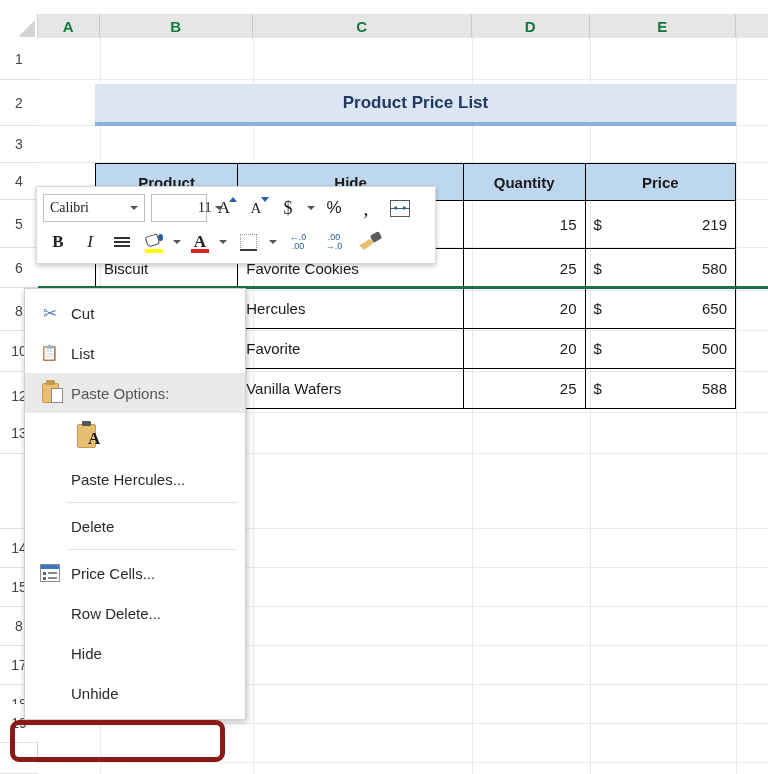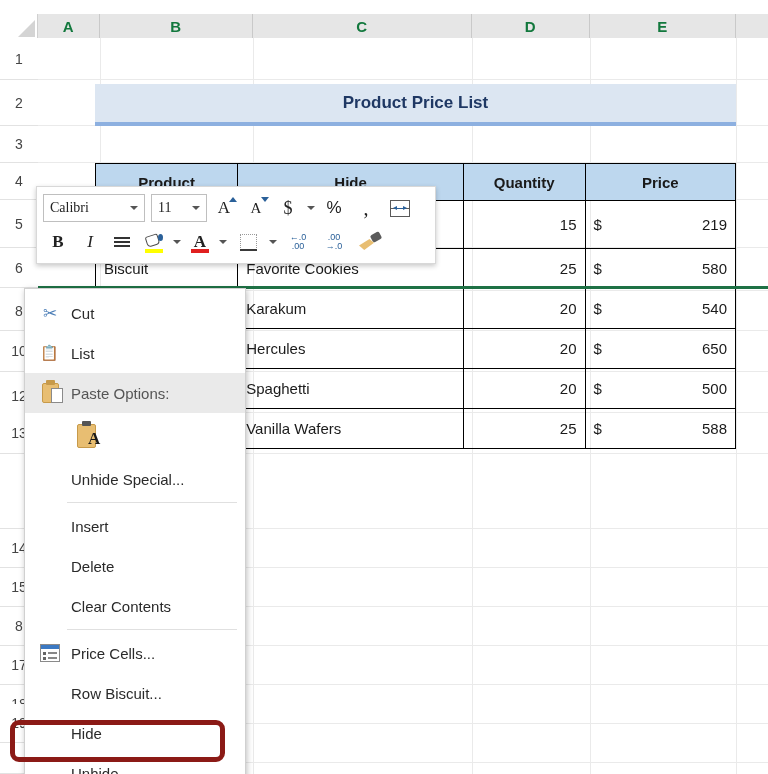--- a/index.html
+++ b/index.html
@@ -186,21 +186,21 @@
     background: #fff;
     padding: 0 2px 0 6px;
   }
   .mt-combo .val {
     font-size: 14px; color: #222;
     font-family: "Liberation Serif", serif;
   }
   .mt-combo.font-combo { width: 102px; }
   .mt-combo.font-combo .val { flex: 1; }
   .mt-combo.size-combo { width: 56px; margin-left: 4px; }
-  .mt-combo.size-combo .val { flex: 1; }
+  .mt-combo.size-combo .val { flex: 1; margin-left: 40px; }
   .caret {
     width: 0; height: 0;
     border-left: 4px solid transparent;
     border-right: 4px solid transparent;
     border-top: 4px solid #555;
     margin: 0 4px;
   }
   .mt-btn {
     width: 30px; height: 30px;
     display: flex; align-items: center; justify-content: center;
@@ -616,33 +616,27 @@
         <td class="price"><span class="dollar">$</span><span>219</span></td>
       </tr>
       <tr class="r6">
         <td>Biscuit</td>
         <td>Favorite Cookies</td>
         <td class="num">25</td>
         <td class="price"><span class="dollar">$</span><span>580</span></td>
       </tr>
       <tr>
         <td></td>
-        <td>Karakum</td>
-        <td class="num">20</td>
-        <td class="price"><span class="dollar">$</span><span>540</span></td>
-      </tr>
-      <tr>
-        <td></td>
         <td>Hercules</td>
         <td class="num">20</td>
         <td class="price"><span class="dollar">$</span><span>650</span></td>
       </tr>
       <tr>
         <td></td>
-        <td>Spaghetti</td>
+        <td>Favorite</td>
         <td class="num">20</td>
         <td class="price"><span class="dollar">$</span><span>500</span></td>
       </tr>
       <tr>
         <td></td>
         <td>Vanilla Wafers</td>
         <td class="num">25</td>
         <td class="price"><span class="dollar">$</span><span>588</span></td>
       </tr>
     </tbody>
@@ -770,53 +764,47 @@
 
     <div class="paste-row">
       <span class="paste-a">
         <i class="bd"></i>
           <i class="clip"></i>
         <span class="letter">A</span>
       </span>
     </div>
 
     <div class="ctx-item noicon">
-      <span class="lbl">Unhide Special...</span>
+      <span class="lbl">Paste Hercules...</span>
     </div>
 
     <div class="ctx-sep"></div>
 
-    <div class="ctx-item noicon">
-      <span class="lbl">Insert</span>
-    </div>
 
     <div class="ctx-item noicon">
       <span class="lbl">Delete</span>
     </div>
 
-    <div class="ctx-item noicon">
-      <span class="lbl">Clear Contents</span>
-    </div>
 
     <div class="ctx-sep"></div>
 
     <div class="ctx-item">
       <span class="ico">
         <span class="fmt-cells-ico">
           <i class="dot" style="top:7px;"></i>
             <i class="ln" style="top:7px;"></i>
           <i class="dot" style="top:12px;"></i>
             <i class="ln" style="top:12px;"></i>
         </span>
       </span>
       <span class="lbl">Price Cells...</span>
     </div>
 
     <div class="ctx-item noicon">
-      <span class="lbl">Row Biscuit...</span>
+      <span class="lbl">Row Delete...</span>
     </div>
 
     <div class="ctx-item noicon">
       <span class="lbl">Hide</span>
     </div>
 
     <div class="ctx-item noicon">
       <span class="lbl">Unhide</span>
     </div>
 

